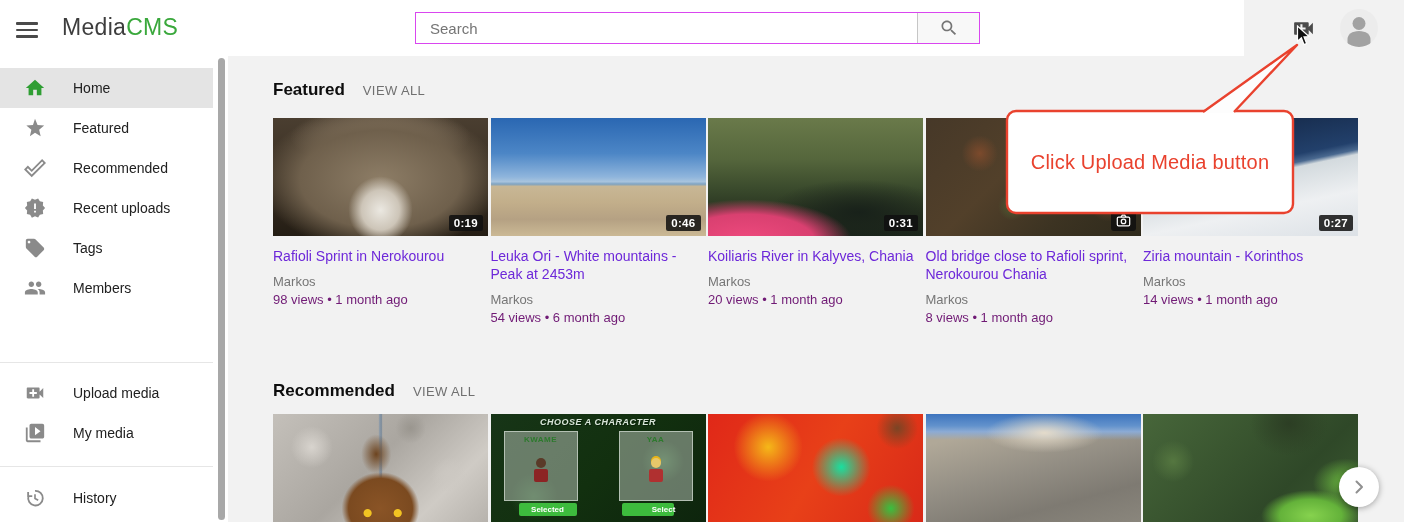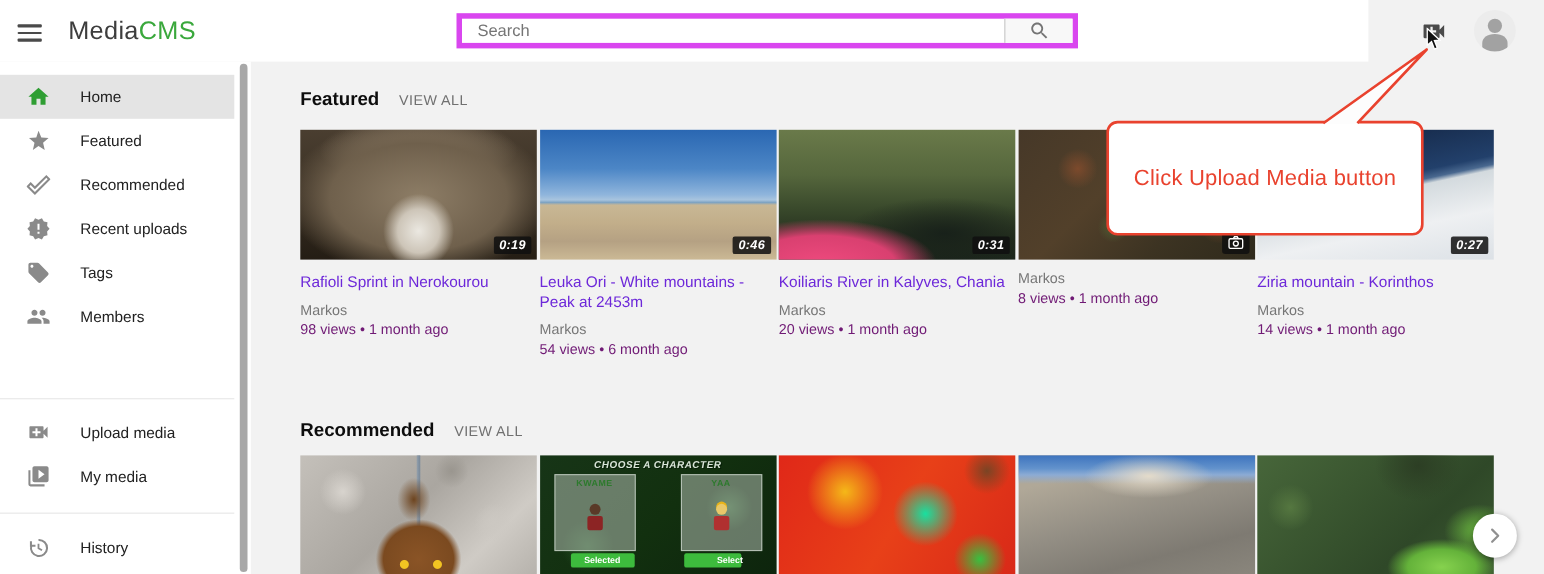--- a/index.html
+++ b/index.html
@@ -4,21 +4,21 @@
 <style>
   * { margin:0; padding:0; box-sizing:border-box; }
   html,body { width:1404px; height:522px; overflow:hidden; font-family:"Liberation Sans","DejaVu Sans",sans-serif; background:#f2f2f2; }
 
   
   .topbar { position:absolute; left:0; top:0; width:1244px; height:56px; background:#fff; z-index:10; }
   .hamburger { position:absolute; left:16px; top:18px; width:24px; height:20px; cursor:pointer; }
   .hamburger span { display:block; width:22px; height:2.5px; background:#4a4a4a; margin:4px 0; border-radius:1px; }
   .logo { position:absolute; left:62px; top:14px; font-size:23px; letter-spacing:.3px; color:#3d3d3d; }
   .logo .green { color:#3aa83c; }
-  .searchwrap { position:absolute; left:415px; top:12px; width:565px; height:32px; display:flex; border:5px solid #d946ef; background:#fff; }
+  .searchwrap { position:absolute; left:415px; top:12px; width:565px; height:32px; display:flex; border:1px solid #d946ef; background:#fff; }
   .searchwrap input { flex:1; border:none; outline:none; font-size:15px; padding:0 14px; color:#333; background:transparent; font-family:inherit; }
   .searchwrap input::placeholder { color:#757575; }
   .searchbtn { width:62px; background:#f8f8f8; border-left:1px solid #c6c6c6; display:flex; align-items:center; justify-content:center; cursor:pointer; }
   .upload-btn { position:absolute; left:1291px; top:16px; width:26px; height:24px; cursor:pointer; }
   .avatar { position:absolute; left:1340px; top:9px; width:38px; height:38px; border-radius:50%; background:#ececec; overflow:hidden; cursor:pointer; }
   .cursor-arrow { position:absolute; left:1296px; top:25px; z-index:60; }
 
   
   .sidebar { position:absolute; left:0; top:56px; width:228px; height:466px; background:#fff; z-index:5; }
   .sb-thumbtrack { position:absolute; right:3px; top:2px; width:7px; height:462px; background:#a8a8a8; border-radius:4px; }
@@ -38,21 +38,21 @@
   .section { position:absolute; left:45px; width:1090px; }
   .sec-featured { top:24px; }
   .sec-recommended { top:325px; }
   .sec-head { display:flex; align-items:baseline; height:19px; }
   .sec-title { font-size:17px; font-weight:700; color:#0d0d0d; }
   .view-all { font-size:13px; color:#707070; margin-left:18px; letter-spacing:.4px; cursor:pointer; }
   .cardrow { display:flex; gap:2.5px; margin-top:14px; }
   .sec-featured .cardrow { margin-top:19px; }
   .card { width:215px; }
   .thumb { position:relative; width:215px; height:118px; background:#888; cursor:pointer; }
-  .duration { position:absolute; right:5px; bottom:5px; background:rgba(15,15,15,.85); color:#fff; font-size:11.5px; font-weight:700; padding:2px 5px; border-radius:2px; letter-spacing:.3px;font-style:italic; }
+  .duration { position:absolute; right:5px; bottom:5px; background:rgba(15,15,15,.85); color:#fff; font-size:11.5px; font-weight:700; padding:2px 5px; border-radius:2px; letter-spacing:.3px; }
   .photobadge { position:absolute; right:5px; bottom:5px; width:25px; height:22px; background:rgba(15,15,15,.85); border-radius:3px; display:flex; align-items:center; justify-content:center; }
   .card-title { margin-top:11px; font-size:14px; font-weight:400; color:#6d28d9; line-height:18px; cursor:pointer; }
   .card-author { margin-top:8px; font-size:13px; color:#767676; line-height:18px; cursor:pointer; }
   .card-meta { font-size:13px; color:#701a75; line-height:18px; }
 
   
   .thumb-f1 { background:
     radial-gradient(ellipse 22% 42% at 50% 78%, #ebe8e1 0%, #cdc5b8 40%, rgba(0,0,0,0) 68%),
     radial-gradient(ellipse 72% 80% at 50% 52%, #8d7d66 0%, #6f604c 52%, rgba(0,0,0,0) 78%),
     radial-gradient(ellipse 60% 38% at 50% 16%, #a3917a 0%, rgba(0,0,0,0) 70%),
@@ -276,20 +276,21 @@
       <div class="card">
         <div class="thumb thumb-f4">
           <span class="photobadge">
             <svg width="15" height="13" viewBox="0 0 24 21">
                 <rect x="2" y="5" width="20" height="14" rx="2" fill="none" stroke="#fff" stroke-width="2"></rect>
                 <path d="M8 5 l2-3 h4 l2 3" fill="none" stroke="#fff" stroke-width="2"></path>
                 <circle cx="12" cy="12" r="3.6" fill="none" stroke="#fff" stroke-width="2"></circle>
               </svg>
           </span>
         </div>
+        <div class="card-title">Old bridge close to Rafioli sprint, Nerokourou Chania</div>
         <div class="card-author">Markos</div>
         <div class="card-meta">8 views • 1 month ago</div>
       </div>
       <div class="card">
         <div class="thumb thumb-f5">
           <span class="duration">0:27</span>
         </div>
         <div class="card-title">Ziria mountain - Korinthos</div>
         <div class="card-author">Markos</div>
         <div class="card-meta">14 views • 1 month ago</div>

